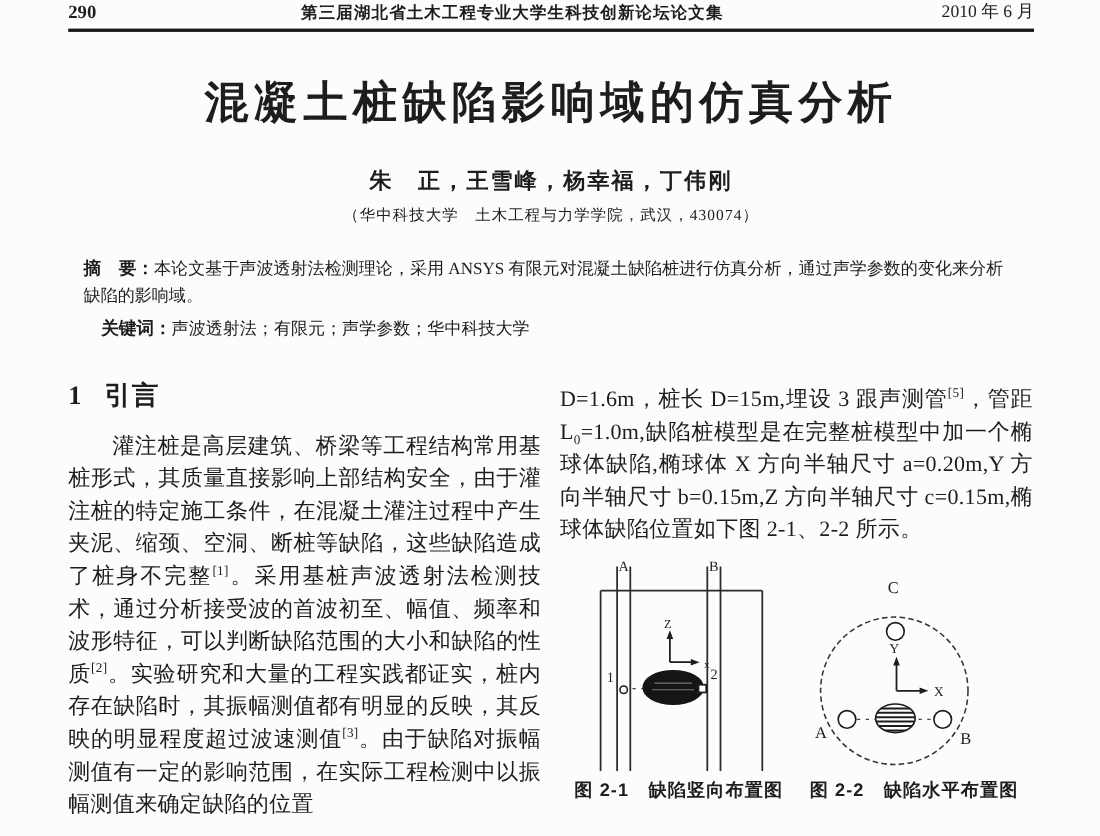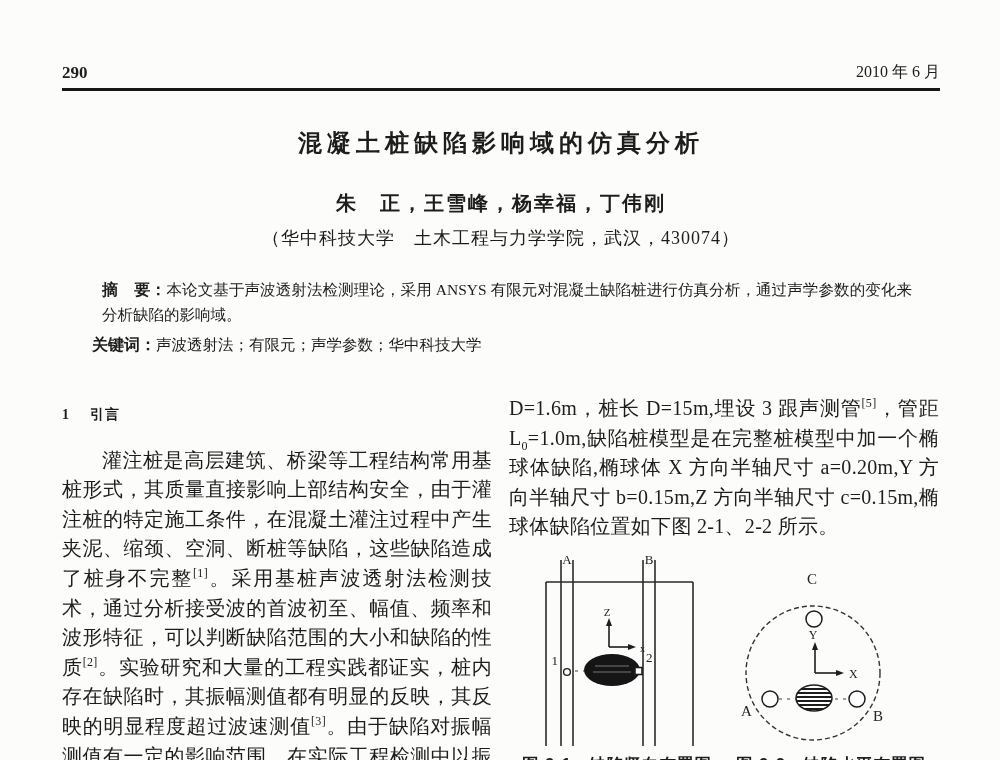--- a/index.html
+++ b/index.html
@@ -9,55 +9,54 @@
     width: 1000px; height: 760px;
     background: #fcfcfa;
     overflow: hidden;
     color: #1d1d1d;
     font-family: "Liberation Serif", "DejaVu Serif", serif;
   }
   .content { padding: 0 60px 0 62px; }
 
   .page-header {
     display: flex; justify-content: space-between; align-items: flex-end;
-    margin-top: 62px;
     text-align: center;
   }
   .pagenum { font-size: 17px; font-weight: 600; }
   .proc {
     font-family: "Liberation Sans", "DejaVu Sans", sans-serif;
     font-size: 15px; font-weight: 700; letter-spacing: 1px;
     transform: translateX(-6px);
   }
   .hdate { font-size: 16px; }
   .header-rule { height: 3px; background: #161616; margin-top: 5px; }
 
   .title {
-    text-align: center; font-size: 24px; font-weight: 700;
+    text-align: center; font-size: 40px; font-weight: 700;
     letter-spacing: 5px; margin-top: 36px;
   }
   .authors {
     text-align: center; font-size: 20px; font-weight: 700;
     letter-spacing: 2px; margin-top: 31px; font-family: Liberation Mono, monospace;
   }
-  .affiliation { text-align: center; font-size: 18px; margin-top: 9px; letter-spacing: 1px; }
+  .affiliation { text-align: center; font-size: 14px; margin-top: 9px; letter-spacing: 1px; }
 
   .abstract {
-    margin: 27px 28px 0 40px;
+    margin: 27px 28px 0 14px;
     font-size: 15.5px; line-height: 25px; text-align: justify;
   }
   .abstract b, .keywords b { font-weight: 700; font-size: 16px; }
   .keywords { margin: 5px 28px 0 30px; font-size: 15.5px; line-height: 25px; }
 
   .columns { display: flex; gap: 17px; margin-top: 21px; }
   .col { width: 430px; font-size: 20px; line-height: 29.6px; text-align: justify; }
 
   .sec-heading {
     font-family: "Liberation Sans", "DejaVu Sans", sans-serif;
-    font-size: 14px; font-weight: 700; margin-top: 22px; letter-spacing: 1px;
+    font-size: 24px; font-weight: 700; margin-top: 12px; letter-spacing: 1px;
   }
   .sec-heading .sec-num { margin-right: 20px; font-family: "Liberation Serif","DejaVu Serif",serif; }
 
   .body-par { margin-top: 16px; letter-spacing: 0.3px; }
   .col-right .body-par { margin-top: 16px; }
   .indent { text-indent: 2em; }
   sup { font-size: 12px; line-height: 0; vertical-align: super; }
   sub { font-size: 12px; line-height: 0; vertical-align: sub; }
 
   .figures-row { display: flex; gap: 10px; margin-top: 8px; padding-left: 12px; }
@@ -71,20 +70,21 @@
   svg text { font-family: "Liberation Serif", "DejaVu Serif", serif; fill: #222; }
 </style>
 </head>
 <body>
 
 <div class="page">
   <div class="content">
 
     <header class="page-header">
       <span class="pagenum">290</span>
+      <span class="proc">第三届湖北省土木工程专业大学生科技创新论坛论文集</span>
       <span class="hdate">2010 年 6 月</span>
     </header>
     <div class="header-rule"></div>
 
     <h1 class="title">混凝土桩缺陷影响域的仿真分析</h1>
     <div class="authors">朱　正，王雪峰，杨幸福，丁伟刚</div>
     <div class="affiliation">（华中科技大学　土木工程与力学学院，武汉，430074）</div>
 
     <div class="abstract">
       <b>摘　要：</b><span>本论文基于声波透射法检测理论，采用 ANSYS 有限元对混凝土缺陷桩进行仿真分析，通过声学参数的变化来分析缺陷的影响域。</span>

